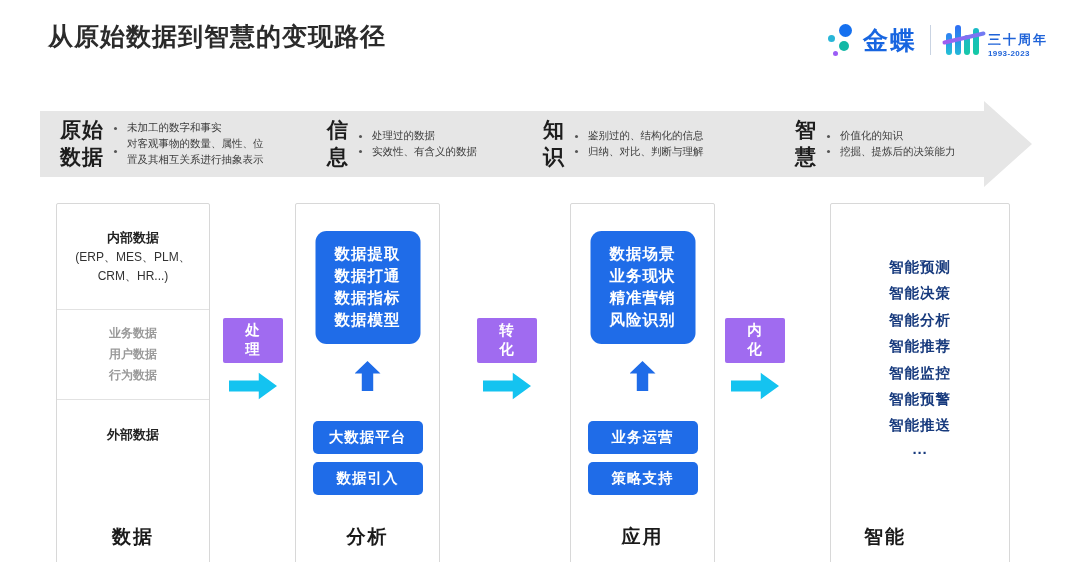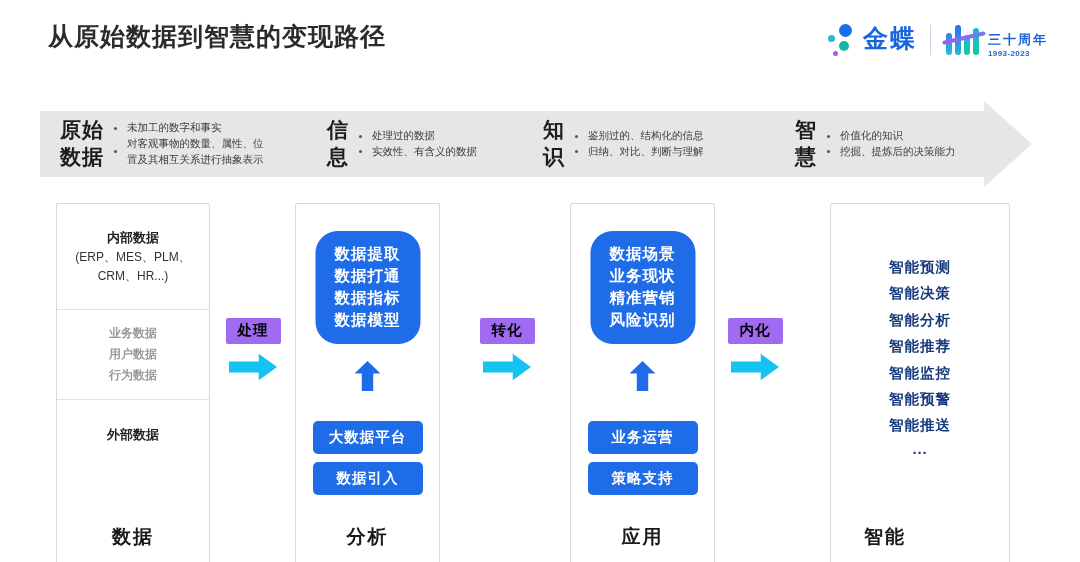--- a/index.html
+++ b/index.html
@@ -20,21 +20,21 @@
   }
   .brand { position: absolute; right: 32px; top: 18px; display: flex; align-items: center; height: 44px; }
   .brand-dots { position: relative; width: 34px; height: 36px; margin-right: 4px; }
   .brand-dots i { position: absolute; border-radius: 50%; display: block; }
   .d1 { width: 13px; height: 13px; background: #1570ef; left: 14px; top: 2px; }
   .d2 { width: 7px;  height: 7px;  background: #29b6d8; left: 3px;  top: 13px; }
   .d3 { width: 10px; height: 10px; background: #13b8a6; left: 14px; top: 19px; }
   .d4 { width: 5px;  height: 5px;  background: #9b5cf6; left: 8px;  top: 29px; }
   .brand-name {
     font-size: 25px; font-weight: bold; color: #1765e0;
-    letter-spacing: 2px; line-height: 1; font-family: Liberation Mono, monospace;
+    letter-spacing: 2px; line-height: 1;
   }
   .brand-sep { width: 1px; height: 30px; background: #c9d3e2; margin: 0 13px; }
   .anniv { display: flex; align-items: center; }
   .anniv-mark { position: relative; width: 38px; height: 34px; margin-right: 6px; }
   .anniv-mark span { position: absolute; bottom: 2px; width: 6px; border-radius: 3px; display: block; }
   .s1 { left: 2px;  height: 22px; background: linear-gradient(180deg,#2f80f5,#23c3d4); }
   .s2 { left: 11px; height: 30px; background: linear-gradient(180deg,#2f6df5,#22b9d8); }
   .s3 { left: 20px; height: 20px; background: linear-gradient(180deg,#1fb8c9,#17c8a8); }
   .s4 { left: 29px; height: 27px; background: linear-gradient(180deg,#19b9c7,#14c9a4); }
   .anniv-slash {
@@ -82,21 +82,21 @@
 
   .seg { padding: 0 8px; text-align: center; }
   .seg-div { height: 1px; background: #e2e2e2; margin: 0; }
   .seg-title { font-size: 13px; font-weight: bold; color: #222; line-height: 1.55; }
   .seg-sub { font-size: 12px; color: #333; line-height: 1.6; white-space: pre-line; }
   .seg-gray { font-size: 12px; font-weight: bold; color: #9a9a9a; line-height: 1.75; }
 
   .blue-box {
     position: absolute; left: 50%; transform: translateX(-50%); top: 27px;
     width: 105px; padding: 12px 0 13px;
-    background: #1f6ce8; border-radius: 22px;
+    background: #1f6ce8; border-radius: 11px;
     color: #fff; font-size: 15.5px; font-weight: bold;
     line-height: 1.42; text-align: center; letter-spacing: 1px;
     white-space: pre-line;
   }
   .up-arrow {
     position: absolute; left: 50%; transform: translateX(-50%); top: 157px;
     width: 26px; height: 30px; background: #1f6ce8;
     clip-path: polygon(50% 0, 100% 42%, 72% 42%, 72% 100%, 28% 100%, 28% 42%, 0 42%);
   }
   .pill {
@@ -118,23 +118,23 @@
     line-height: 1.82; letter-spacing: 1px;
   }
   .ai-dots { font-size: 15px; font-weight: bold; color: #173a7d; line-height: 1.9; }
 
   
   .conn { position: absolute; top: 318px; width: 60px; text-align: center; }
   .conn1 { left: 223px; }
   .conn2 { left: 477px; }
   .conn3 { left: 725px; }
   .conn-badge {
-    display: inline-block; background: #a06bf0; color: #000000;
+    display: inline-block; background: #a06bf0; color: #ffffff;
     font-size: 14.5px; font-weight: bold; letter-spacing: 1px;
-    padding: 3px 12px 4px; border-radius: 2px;
+    padding: 3px 20px 4px; border-radius: 2px;
   }
   .conn-arrow {
     margin: 9px auto 0; width: 48px; height: 28px; background: #14c3f0;
     clip-path: polygon(0 30%, 62% 30%, 62% 3%, 100% 50%, 62% 97%, 62% 70%, 0 70%);
   }
 
   
   .foot { position: absolute; top: 524px; text-align: center; }
   .foot-label { font-size: 19px; font-weight: bold; color: #1a1a1a; letter-spacing: 2px; }
   .f1 { left: 56px;  width: 154px; }

